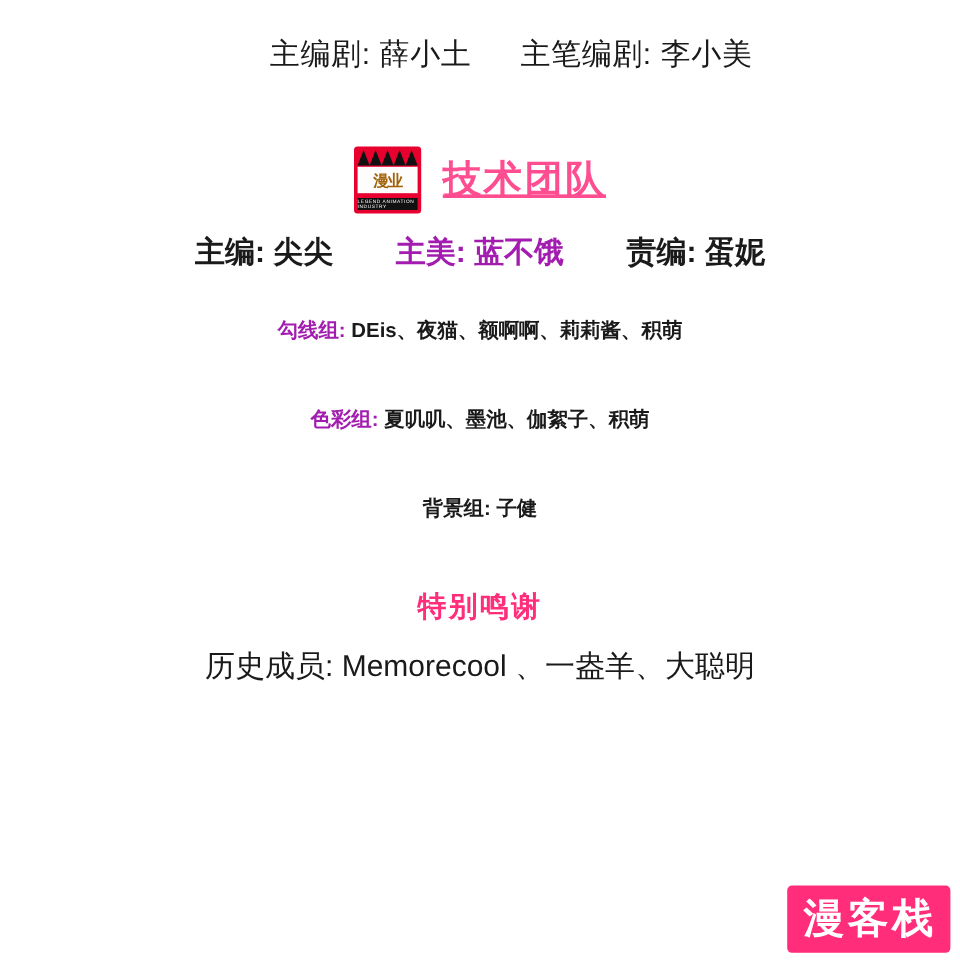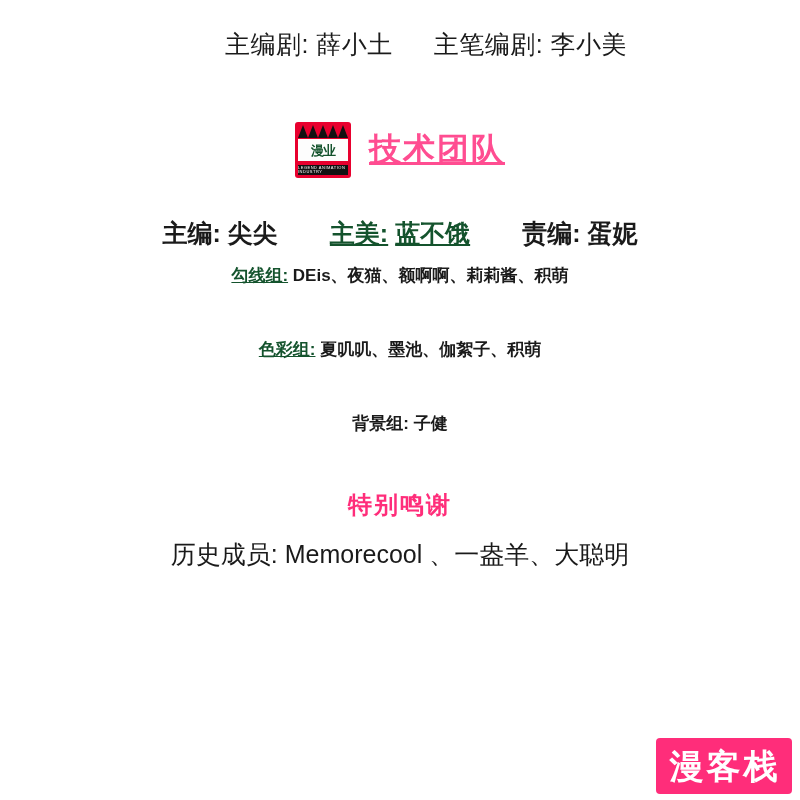--- a/index.html
+++ b/index.html
@@ -80,21 +80,21 @@
     top: 17px;
     height: 22px;
     background: #fdfdfd;
     display: flex;
     align-items: center;
     justify-content: center;
   }
   .logo-badge .band-text {
     font-size: 13px;
     font-weight: bold;
-    color: #14532d;
+    color: #a16207;
     letter-spacing: -1px;
     line-height: 1;
   }
   .logo-badge .footer-band {
     position: absolute;
     left: 3px;
     right: 3px;
     bottom: 3px;
     height: 10px;
     background: #111;
@@ -120,29 +120,27 @@
     left: 0;
     width: 100%;
     display: flex;
     justify-content: center;
     align-items: baseline;
     font-size: 25px;
     font-weight: bold;
   }
   .roles-row .role {
     white-space: nowrap;
-    margin-top: 24px;
   }
   .roles-row .sep {
     display: inline-block;
     width: 52px;
   }
   .lbl-pink {
-    color: #14532d;
-    text-decoration: underline;
+    color: #a21caf;
   }
   .lbl-dark {
     color: #1a1a1a;
   }
 
   .line-row {
     position: absolute;
     left: 0;
     width: 100%;
     text-align: center;

